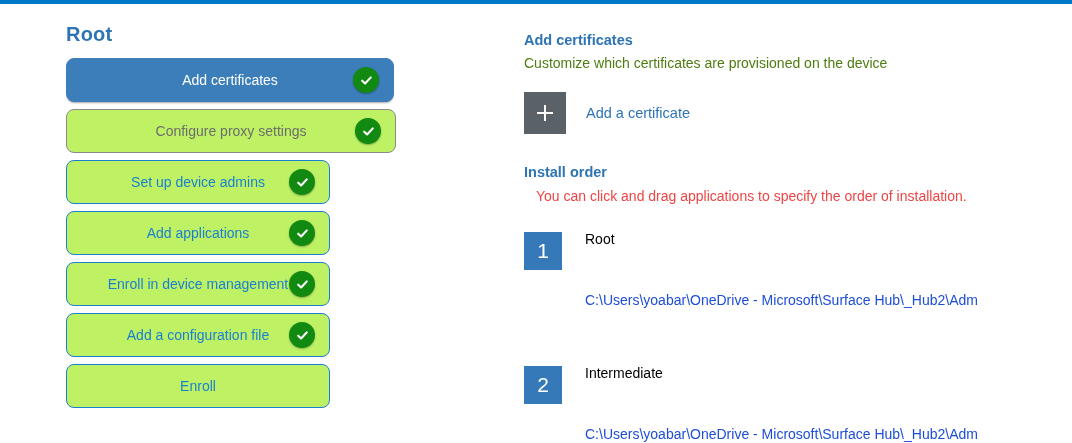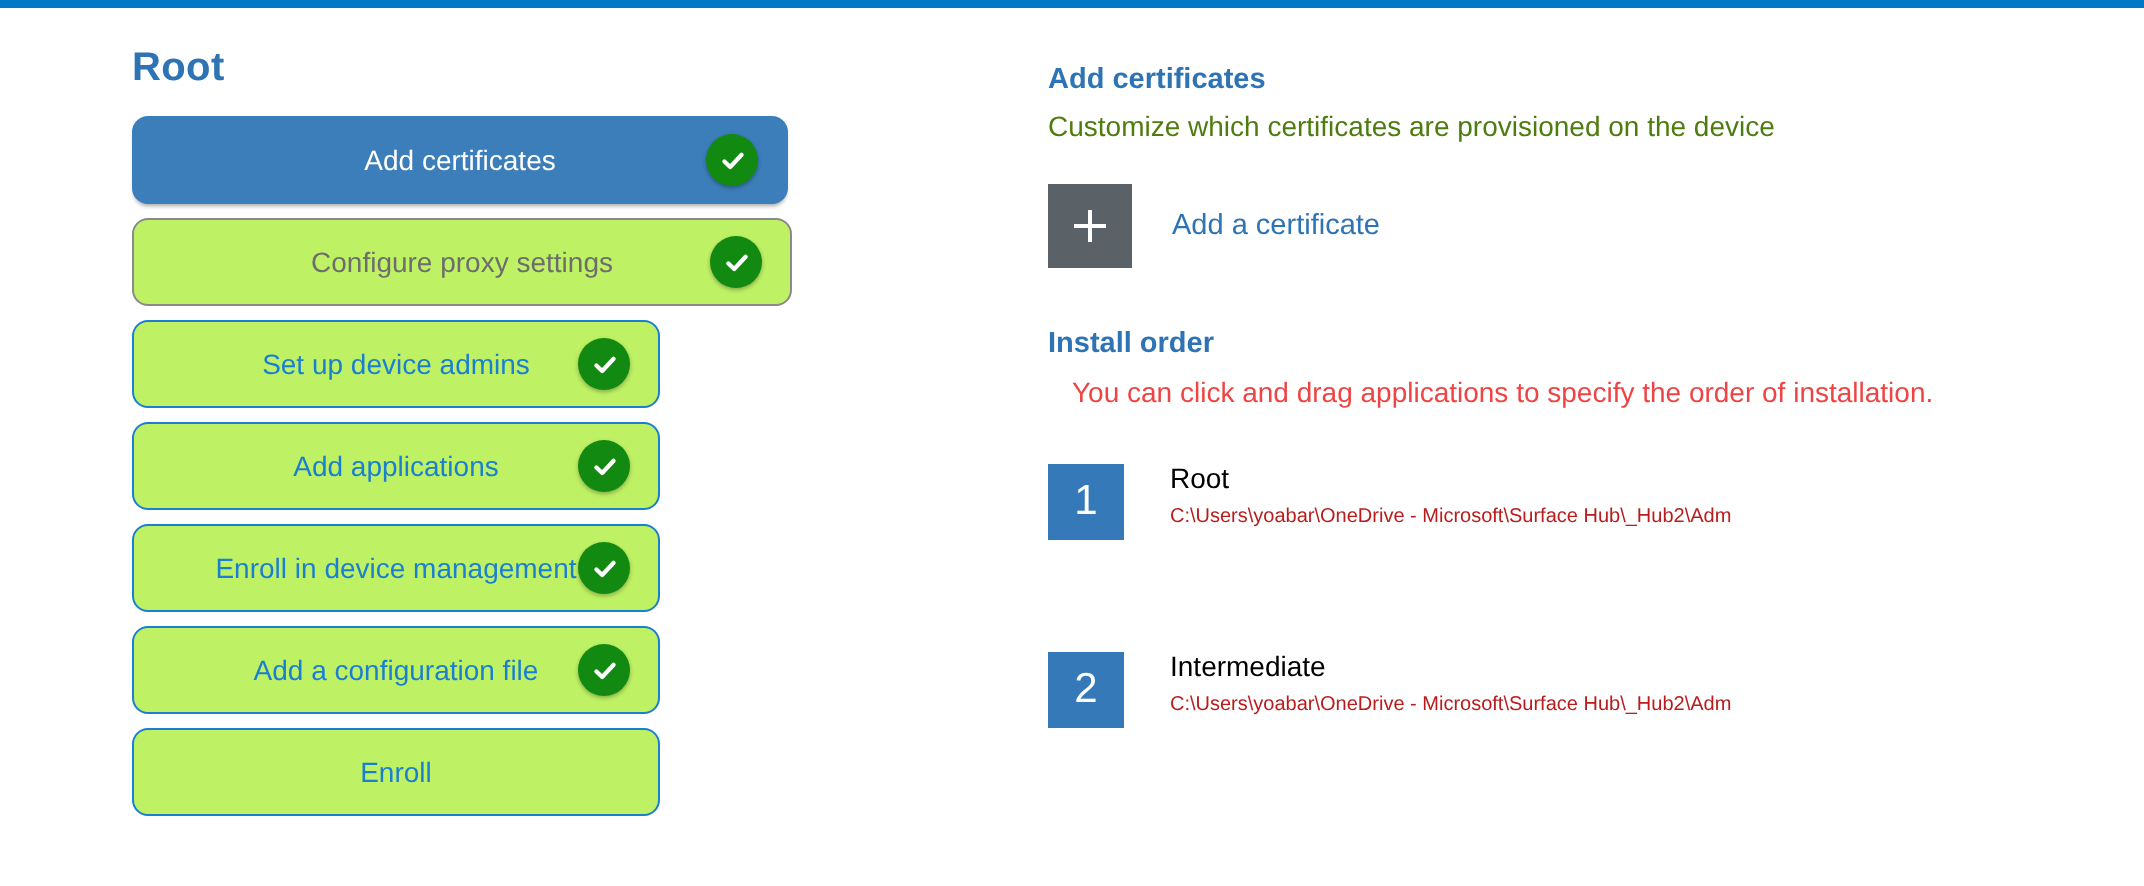--- a/index.html
+++ b/index.html
@@ -196,27 +196,28 @@
 
   .install-name {
     font-size: 14px;
     color: #000000;
     line-height: 19px;
     display: block;
     white-space: nowrap;
   }
 
   .install-path {
-    font-size: 10px;
-    color: #b91c1c;
+    font-size: 14px;
+    color: #1d4ed8;
     line-height: 20px;
     display: block;
     white-space: nowrap;
     width: 424px;
     overflow: hidden;
+    margin-top: 41px;
   }
 </style>
 </head>
 <body>
 
 <div id="top-accent-bar"></div>
 
 <div id="steps-panel">
   <h2 id="steps-title">Root</h2>
   <ul class="step-list" id="step-list">

